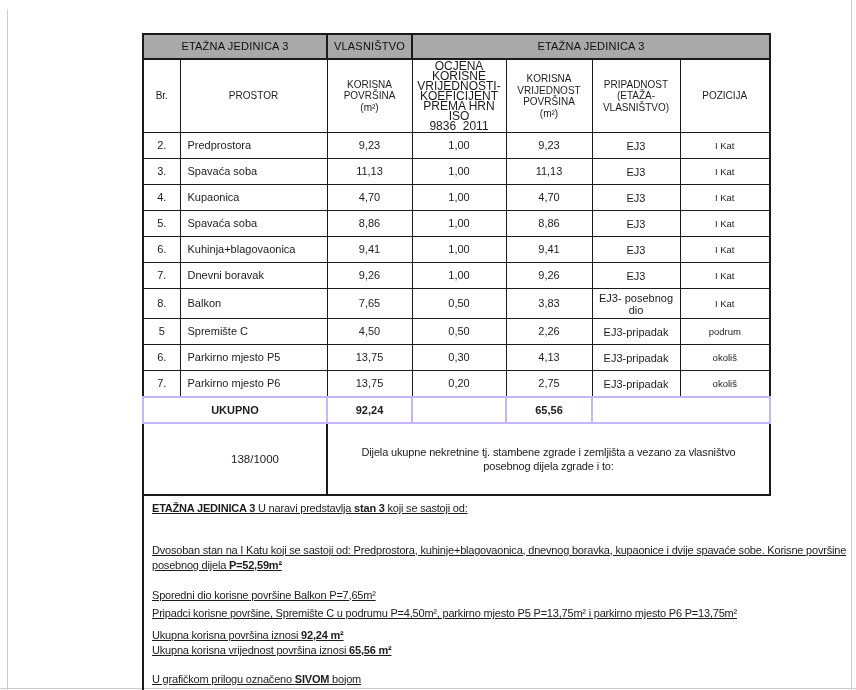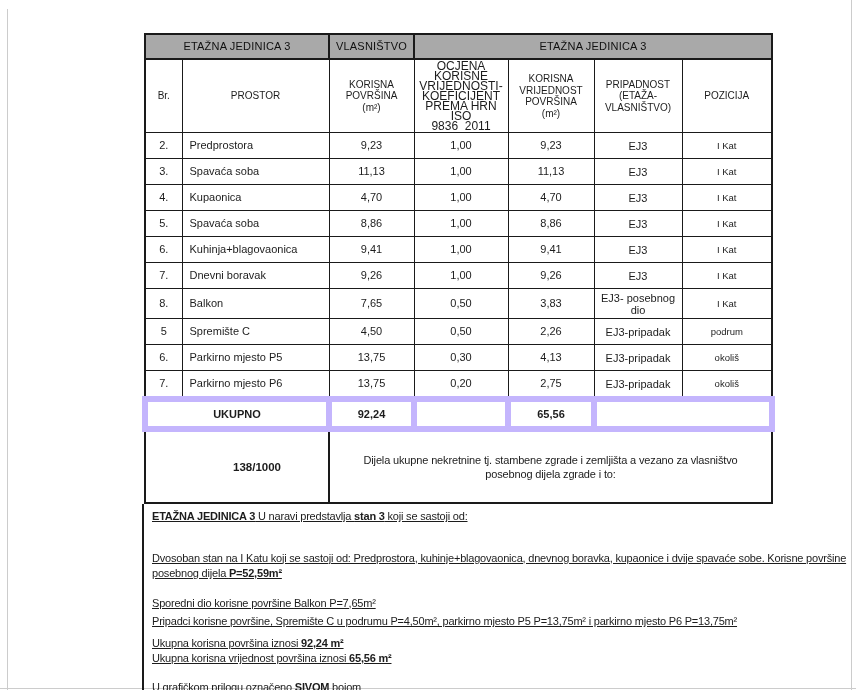--- a/index.html
+++ b/index.html
@@ -26,23 +26,23 @@
     background:#a9a9a9;border:2px solid #1a1a1a;height:21px;
     font-size:11px;color:#101010;letter-spacing:0.2px;
   }
   tr.chead td{height:49px;font-size:10px;line-height:11.5px;white-space:pre-line;padding:1px 2px;}
   tr.chead td.small{font-size:12px;line-height:10px;}
   tr.data td{height:23px;}
   tr.data td.prostor{text-align:left;padding-left:7px;}
   tr.data td.pozicija{font-size:9.5px;}
   tr.data.balkon td{height:27px;}
   tr.data td.pripadnost{line-height:12px;padding:0 6px;}
-  tr.totals td{height:22px;font-weight:bold;border:6px solid #c4b5fd;}
+  tr.totals td{height:22px;font-weight:bold;border:2px solid #c4b5fd;}
   tr.share td{height:34px;border:2px solid #1a1a1a;}
-  tr.share td.fraction{font-weight:bold;font-size:11.5px;padding-left:44px;}
+  tr.share td.fraction{font-weight:normal;font-size:11.5px;padding-left:44px;}
   tr.share td.sharetext{font-size:11px;line-height:14px;padding:18px 10px;letter-spacing:-0.15px;}
 
   .desc{
     width:756px;height:226px;box-sizing:border-box;
     border:2px solid #1a1a1a;border-top:none;
     padding:5px 9px 16px 8px;
     font-size:11px;line-height:15.5px;letter-spacing:-0.2px;text-decoration:underline;
   }
   .desc p{margin:0;}
   .desc p.m26{margin-top:26px;}

